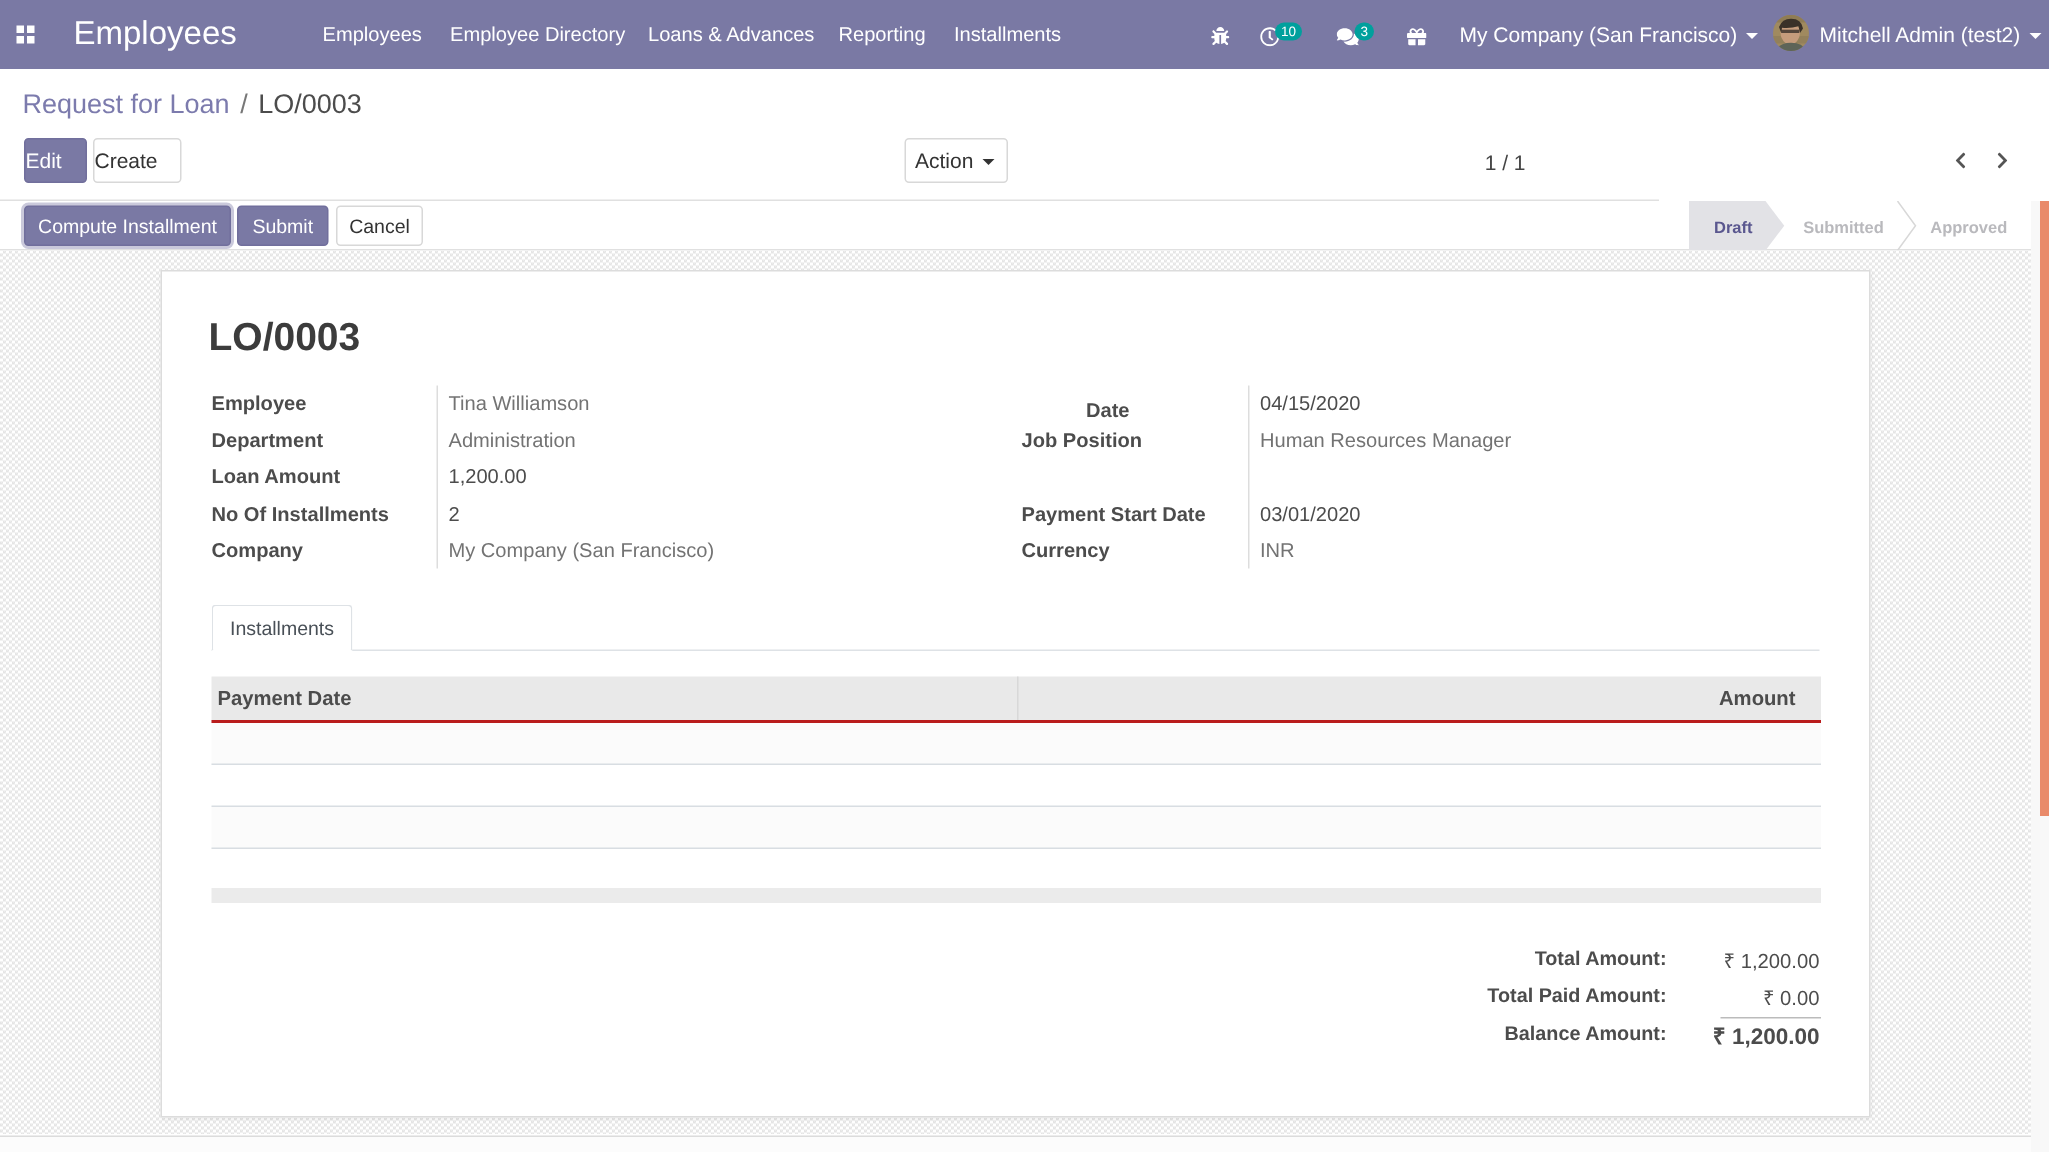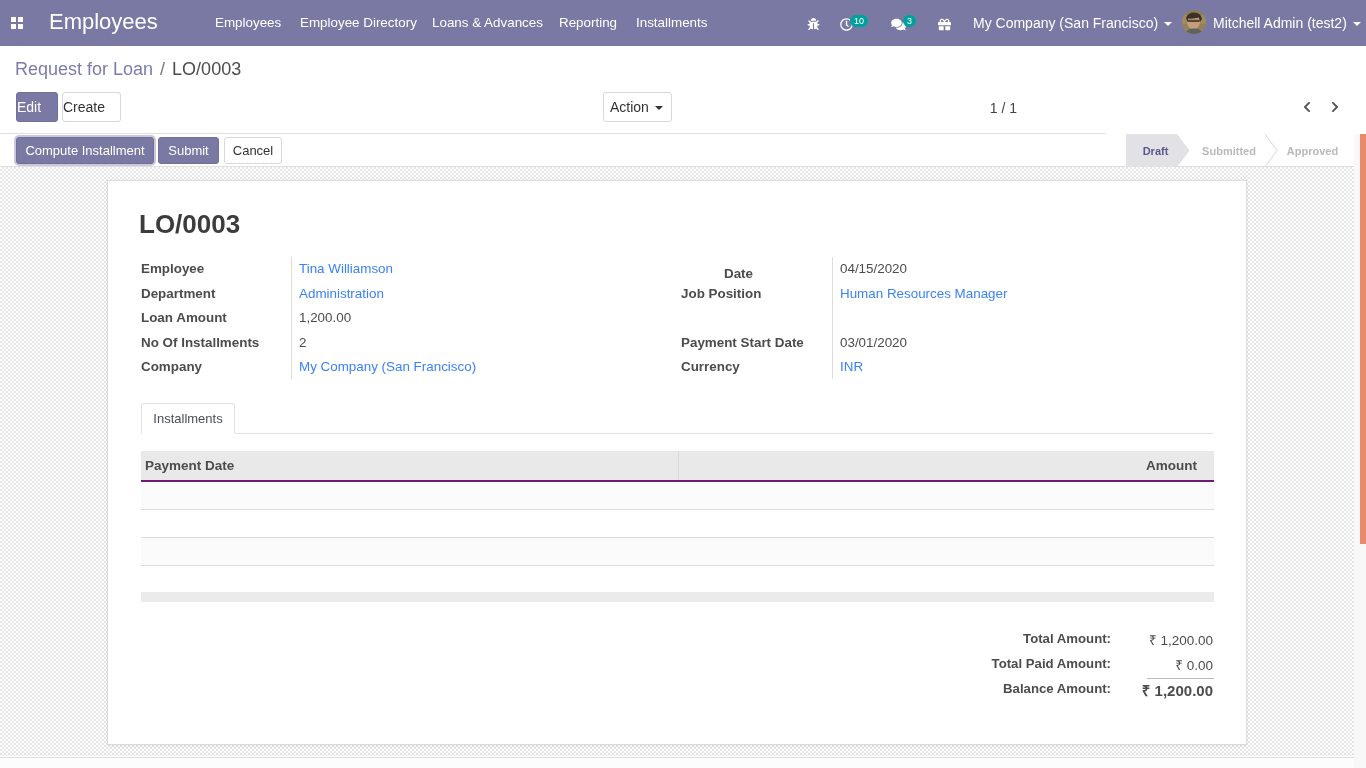--- a/index.html
+++ b/index.html
@@ -35,30 +35,30 @@
       linear-gradient(45deg,#e5e5e5 25%,transparent 25%,transparent 75%,#e5e5e5 75%),
       linear-gradient(45deg,#e5e5e5 25%,transparent 25%,transparent 75%,#e5e5e5 75%);
     background-size:4px 4px; background-position:0 0,2px 2px; }
   #footerstrip { position:absolute; left:0; top:757px; width:1354px; height:11px; background:#fcfcfc; border-top:1px solid #dcdcdc; }
   #sheet { position:absolute; left:107px; top:13px; width:1140px; height:565px; background:#fff; border:1px solid #dcdcdc; box-shadow:0 1px 3px rgba(0,0,0,0.08); }
 
   
   #title { position:absolute; left:31px; top:28px; font-size:26px; font-weight:bold; color:#3c3c3c; }
   .flabel { position:absolute; font-size:13.4px; font-weight:bold; color:#4c4c4c; }
   .fval { position:absolute; font-size:13.4px; color:#4c4c4c; }
-  .fval a { color:#3b82f6; text-decoration:none; }
+  .fval a { color:#737373; text-decoration:none; }
   .vsep { position:absolute; width:1px; background:#ddd; }
 
   
   #tab { position:absolute; left:33px; top:222px; width:94px; height:31px; border:1px solid #dee2e6; border-bottom:1px solid #fff; border-radius:3px 3px 0 0; text-align:center; line-height:30px; font-size:13px; color:#495057; background:#fff; z-index:2;}
   #tabline { position:absolute; left:33px; top:252px; width:1072px; height:1px; background:#dee2e6; }
 
   
   #ltable { position:absolute; left:33px; top:270px; width:1073px; }
-  #lthead { position:relative; height:31px; background:#e9e9e9; border-bottom:2px solid #701a75; }
+  #lthead { position:relative; height:31px; background:#e9e9e9; border-bottom:2px solid #b91c1c; }
   #lthead .h1 { position:absolute; left:4px; top:0; line-height:29px; font-size:13.5px; font-weight:bold; color:#4c4c4c; }
   #lthead .h2 { position:absolute; right:17px; top:0; line-height:29px; font-size:13.5px; font-weight:bold; color:#4c4c4c; }
   #lthead .colsep { position:absolute; left:537px; top:0; width:1px; height:29px; background:#d8d8d8; }
   .lrow { position:relative; border-bottom:1px solid #d8dde2; }
   .odd { background:#fbfbfb; }
   #ltfoot { height:10px; background:#ebebeb; }
 
   
   .tlabel { position:absolute; font-size:13.2px; font-weight:bold; color:#4c4c4c; text-align:right; right:135px; }
   .tval { position:absolute; font-size:13.5px; color:#4c4c4c; text-align:right; right:33px; }

